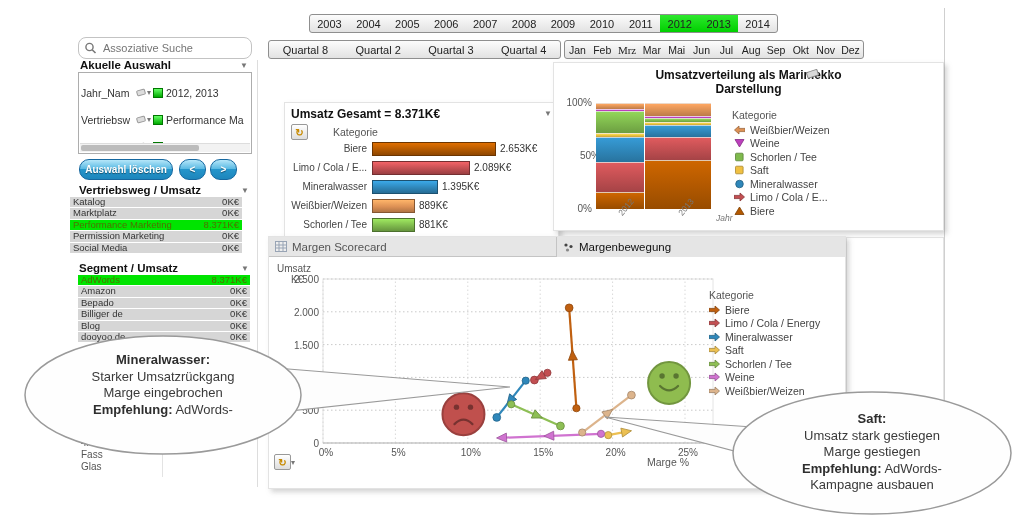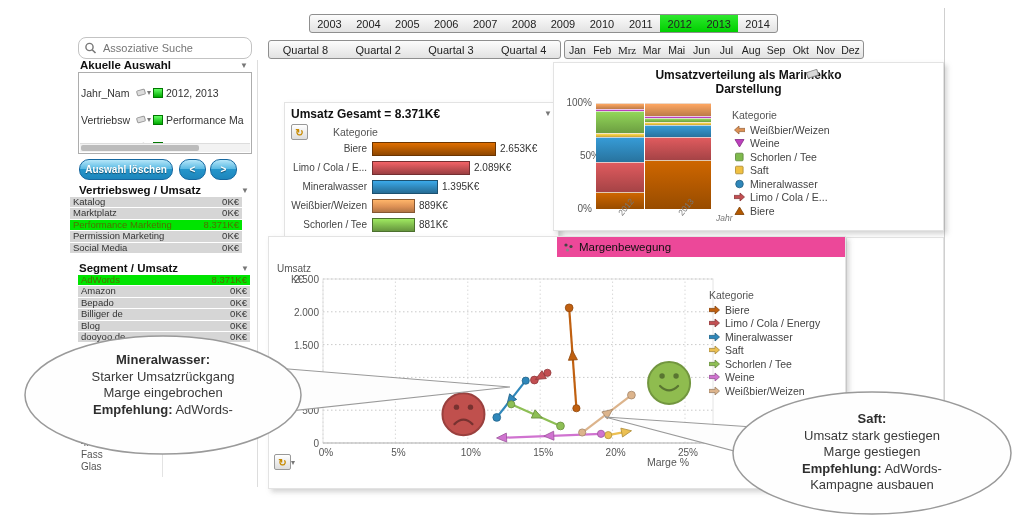--- a/index.html
+++ b/index.html
@@ -44,21 +44,21 @@
   .barrow{display:flex;align-items:center;height:19px;}
   .barrow .blabel{width:80px;text-align:right;font-size:10px;color:#444;padding-right:5px;white-space:nowrap;}
   .barrow .bar{height:12px;border:1px solid rgba(0,0,0,.35);}
   .barrow .bval{font-size:10px;color:#333;padding-left:4px;white-space:nowrap;}
   .legend-item{display:flex;align-items:center;height:13.5px;font-size:10.5px;color:#444;cursor:pointer;}
   .legend-item svg{margin-right:5px;flex:0 0 auto;}
   
   .tab{position:absolute;top:0;height:20px;display:flex;align-items:center;padding-left:6px;
        font-size:11.5px;border-right:1px solid #c4c4c4;cursor:pointer;box-sizing:border-box;}
   .tab.inactive{background:#e6e6e6;color:#555;border-bottom:1px solid #c4c4c4;}
-  .tab.active{background:#ec4899;color:#111;}
+  .tab.active{background:#e5e5e5;color:#111;}
   .ticklbl{position:absolute;font-size:10px;color:#555;}
   
   .bubble-text{position:absolute;text-align:center;font-size:13px;line-height:16.5px;color:#3a3a3a;z-index:51;}
   .bubble-text b{color:#2e2e2e;}
   #overlay-svg{position:absolute;left:0;top:0;z-index:50;pointer-events:none;}
 </style>
 </head>
 <body>
 
 <div id="app">
@@ -341,20 +341,30 @@
         <div class="legend-item">
           <svg width="11" height="10">
             <polygon fill="#b35900" stroke="#7d3e00" stroke-width="0.8" points="5.5,1 10,8.5 1,8.5"></polygon>
           </svg>
           <span>Biere</span>
         </div>
       </div>
   </div>
 
   <div class="panel" id="bottom-panel" style="left:268px;top:236px;width:576px;height:251px;">
+    <div class="tab inactive" style="left:0;width:288px;">
+      <svg width="12" height="11" viewBox="0 0 12 11" style="margin-right:5px;">
+        <rect x="0.5" y="0.5" width="11" height="10" fill="#eee" stroke="#98a4b5"></rect>
+        <line x1="0.5" y1="4" x2="11.5" y2="4" stroke="#98a4b5"></line>
+          <line x1="0.5" y1="7" x2="11.5" y2="7" stroke="#98a4b5"></line>
+        <line x1="4" y1="0.5" x2="4" y2="10.5" stroke="#98a4b5"></line>
+          <line x1="8" y1="0.5" x2="8" y2="10.5" stroke="#98a4b5"></line>
+      </svg>
+      <span>Margen Scorecard</span>
+    </div>
     <div class="tab active" style="left:288px;width:288px;border-right:none;">
       <svg width="11" height="11" viewBox="0 0 11 11" style="margin-right:5px;">
         <circle cx="3" cy="3" r="1.6" fill="#444"></circle>
           <circle cx="8" cy="4.5" r="1.6" fill="#444"></circle>
         <circle cx="4.5" cy="8" r="1.6" fill="#888"></circle>
       </svg>
       <span>Margenbewegung</span>
     </div>
 
     <div class="abs" style="left:8px;top:26px;font-size:10px;color:#555;">Umsatz</div>

